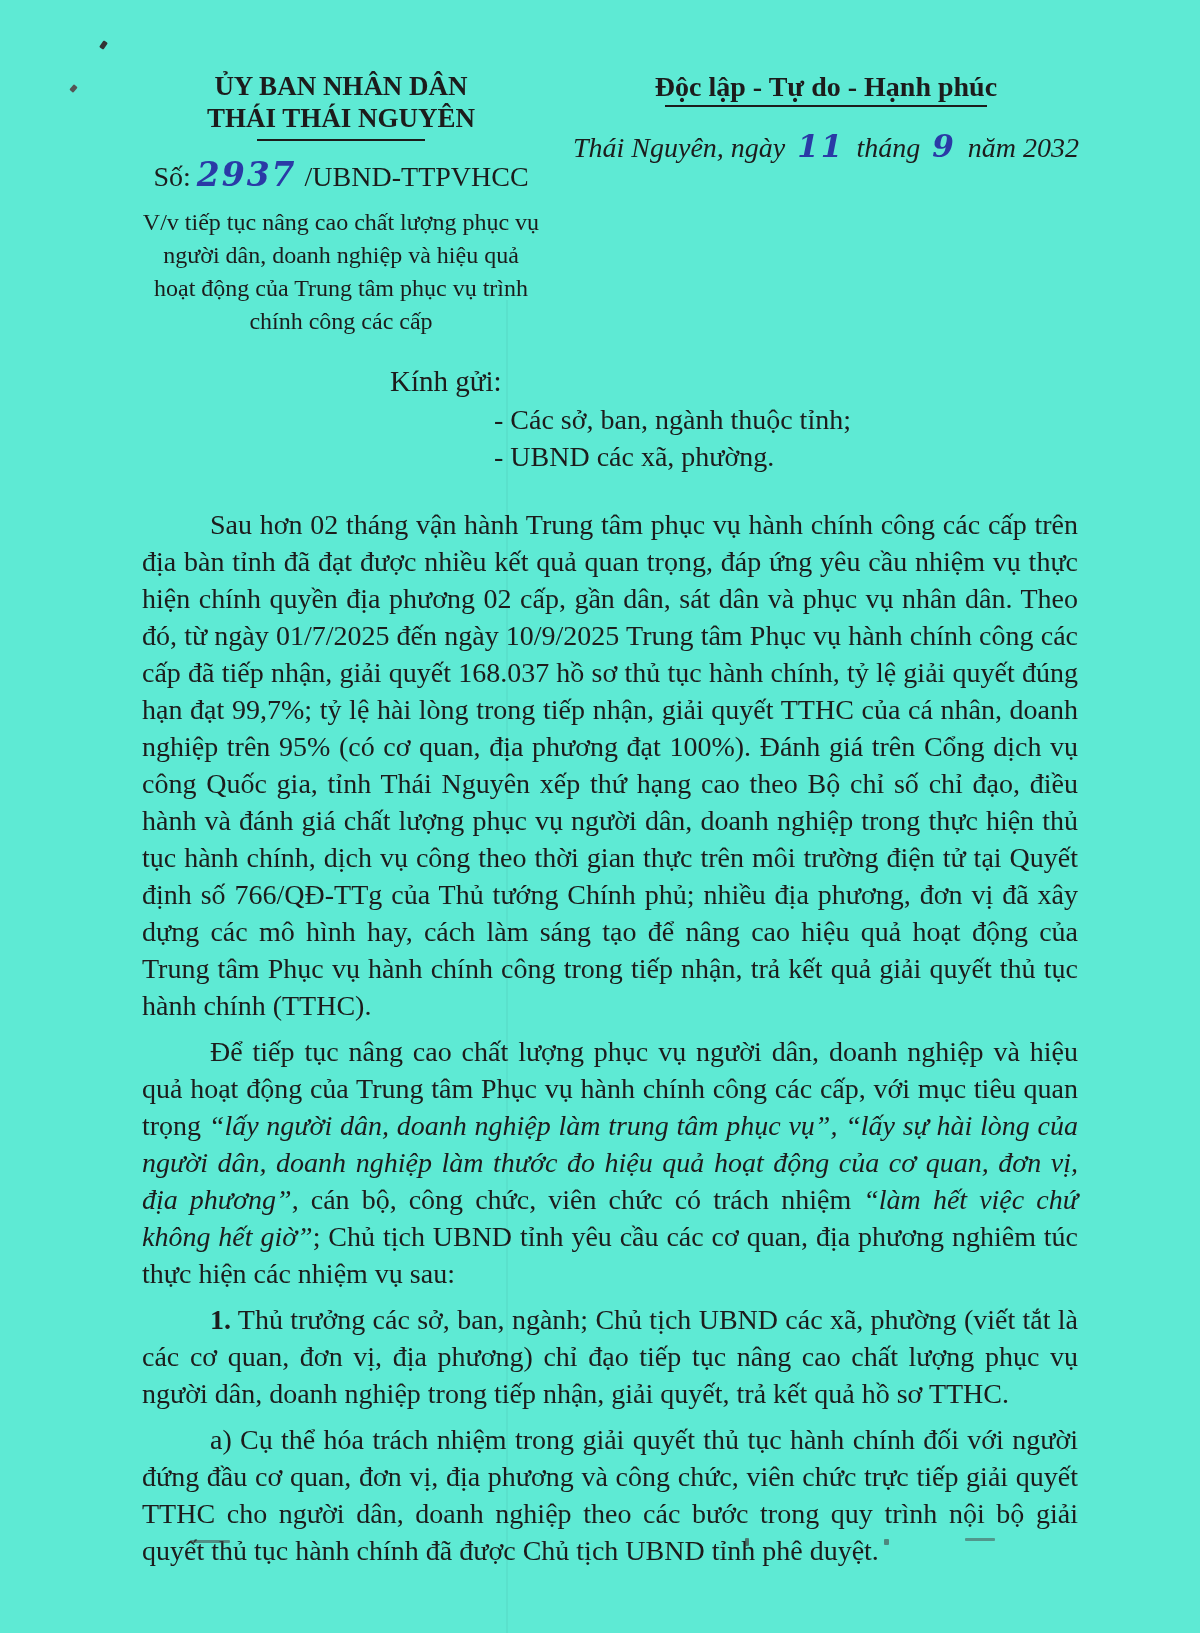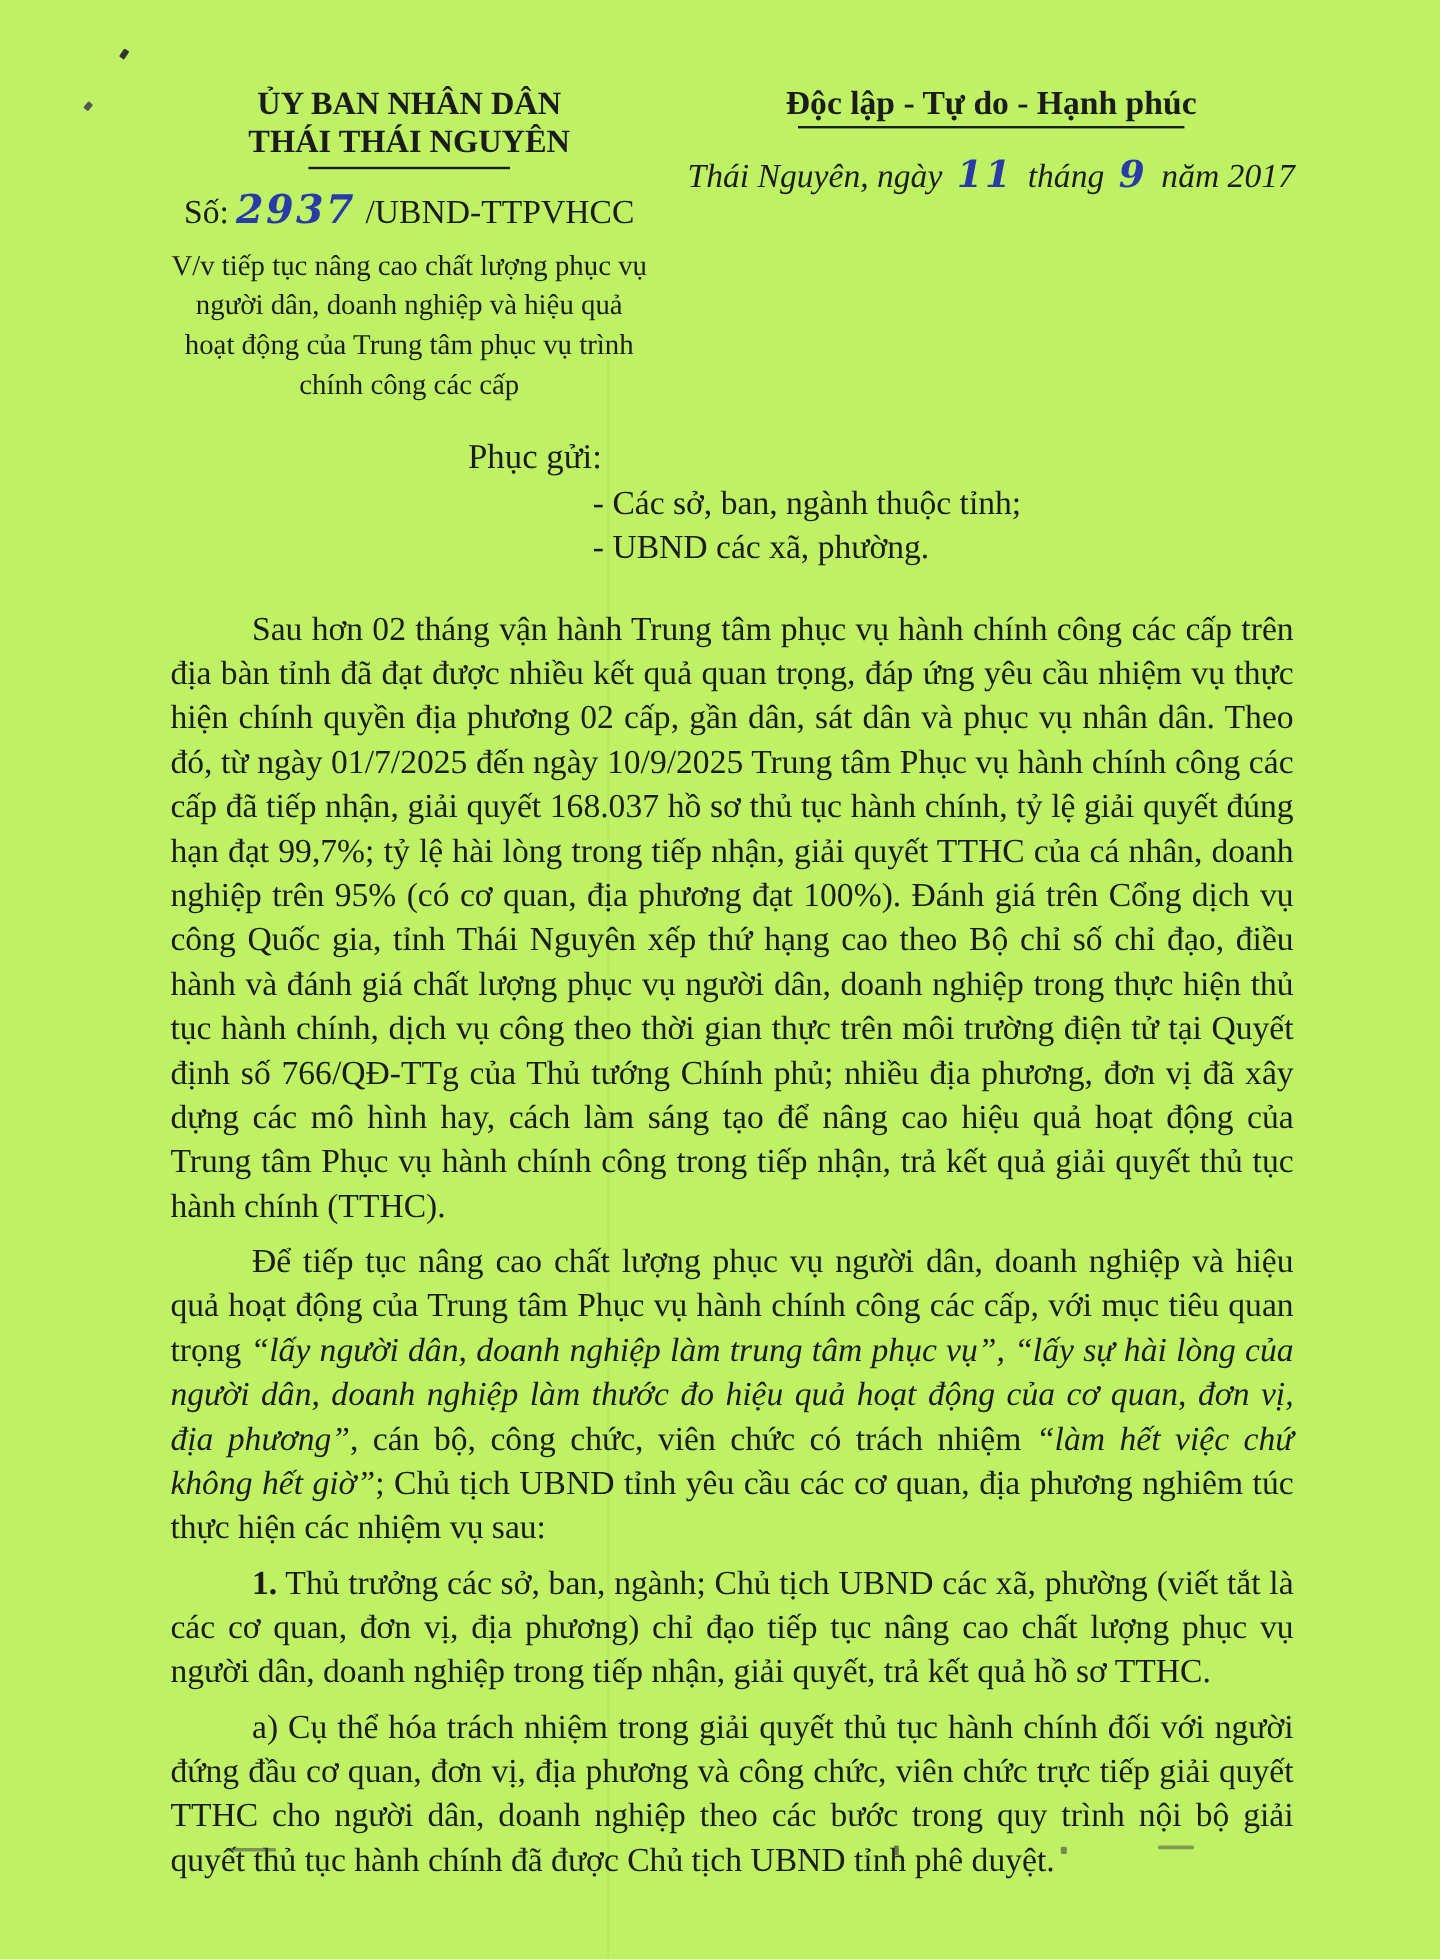--- a/index.html
+++ b/index.html
@@ -1,19 +1,19 @@
 <!DOCTYPE html>
 <html lang="vi"><head>
 <meta charset="utf-8">
 <style>
   html,body{margin:0;padding:0;background:#ffffff;}
   .page{
     position:relative;
     width:1200px;height:1633px;
-    background:#bef264;
+    background:#5eead4;
     font-family:"Liberation Serif","DejaVu Serif",serif;
     color:#1c1c1c;
     overflow:hidden;
   }
   
   .fold-line{position:absolute;left:506px;top:300px;width:2px;height:1333px;background:rgba(0,0,0,0.035);}
   .speck{position:absolute;background:#444;border-radius:1px;}
   .speck-a{left:101px;top:41px;width:5px;height:8px;transform:rotate(35deg);background:#333;}
   .speck-b{left:71px;top:85px;width:5px;height:7px;transform:rotate(40deg);background:#555;}
   .speck-c{left:190px;top:1540px;width:40px;height:3px;opacity:.55;}
@@ -81,28 +81,28 @@
       </div>
       <div class="subject">V/v tiếp tục nâng cao chất lượng phục vụ người dân, doanh nghiệp và hiệu quả hoạt động của Trung tâm phục vụ trình chính công các cấp</div>
     </div>
 
     <div class="h-right">
       <div>
         <span class="nat-line2">Độc lập - Tự do - Hạnh phúc</span>
       </div>
       <div class="rule-right"></div>
       <div class="dateline">
-        <span>Thái Nguyên, ngày</span><span class="hand">11</span><span>tháng</span><span class="hand">9</span><span>năm 2017</span>
+        <span>Thái Nguyên, ngày</span><span class="hand">11</span><span>tháng</span><span class="hand">9</span><span>năm 2032</span>
       </div>
     </div>
 
   </div>
 
   <div class="recipients">
-    <div class="kinh-gui">Phục gửi:</div>
+    <div class="kinh-gui">Kính gửi:</div>
     <div class="recipient-list">
       <div>- Các sở, ban, ngành thuộc tỉnh;</div>
       <div>- UBND các xã, phường.</div>
     </div>
   </div>
 
   <div class="body-text">
       <p class="body-par"><span class="seg-normal">Sau hơn 02 tháng vận hành Trung tâm phục vụ hành chính công các cấp trên địa bàn tỉnh đã đạt được nhiều kết quả quan trọng, đáp ứng yêu cầu nhiệm vụ thực hiện chính quyền địa phương 02 cấp, gần dân, sát dân và phục vụ nhân dân. Theo đó, từ ngày 01/7/2025 đến ngày 10/9/2025 Trung tâm Phục vụ hành chính công các cấp đã tiếp nhận, giải quyết 168.037 hồ sơ thủ tục hành chính, tỷ lệ giải quyết đúng hạn đạt 99,7%; tỷ lệ hài lòng trong tiếp nhận, giải quyết TTHC của cá nhân, doanh nghiệp trên 95% (có cơ quan, địa phương đạt 100%). Đánh giá trên Cổng dịch vụ công Quốc gia, tỉnh Thái Nguyên xếp thứ hạng cao theo Bộ chỉ số chỉ đạo, điều hành và đánh giá chất lượng phục vụ người dân, doanh nghiệp trong thực hiện thủ tục hành chính, dịch vụ công theo thời gian thực trên môi trường điện tử tại Quyết định số 766/QĐ-TTg của Thủ tướng Chính phủ; nhiều địa phương, đơn vị đã xây dựng các mô hình hay, cách làm sáng tạo để nâng cao hiệu quả hoạt động của Trung tâm Phục vụ hành chính công trong tiếp nhận, trả kết quả giải quyết thủ tục hành chính (TTHC).</span></p>
       <p class="body-par"><span class="seg-normal">Để tiếp tục nâng cao chất lượng phục vụ người dân, doanh nghiệp và hiệu quả hoạt động của Trung tâm Phục vụ hành chính công các cấp, với mục tiêu quan trọng </span><span class="seg-italic">“lấy người dân, doanh nghiệp làm trung tâm phục vụ”, “lấy sự hài lòng của người dân, doanh nghiệp làm thước đo hiệu quả hoạt động của cơ quan, đơn vị, địa phương”</span><span class="seg-normal">, cán bộ, công chức, viên chức có trách nhiệm </span><span class="seg-italic">“làm hết việc chứ không hết giờ”</span><span class="seg-normal">; Chủ tịch UBND tỉnh yêu cầu các cơ quan, địa phương nghiêm túc thực hiện các nhiệm vụ sau:</span></p>
       <p class="body-par"><span class="seg-bold">1.</span><span class="seg-normal"> Thủ trưởng các sở, ban, ngành; Chủ tịch UBND các xã, phường (viết tắt là các cơ quan, đơn vị, địa phương) chỉ đạo tiếp tục nâng cao chất lượng phục vụ người dân, doanh nghiệp trong tiếp nhận, giải quyết, trả kết quả hồ sơ TTHC.</span></p>

